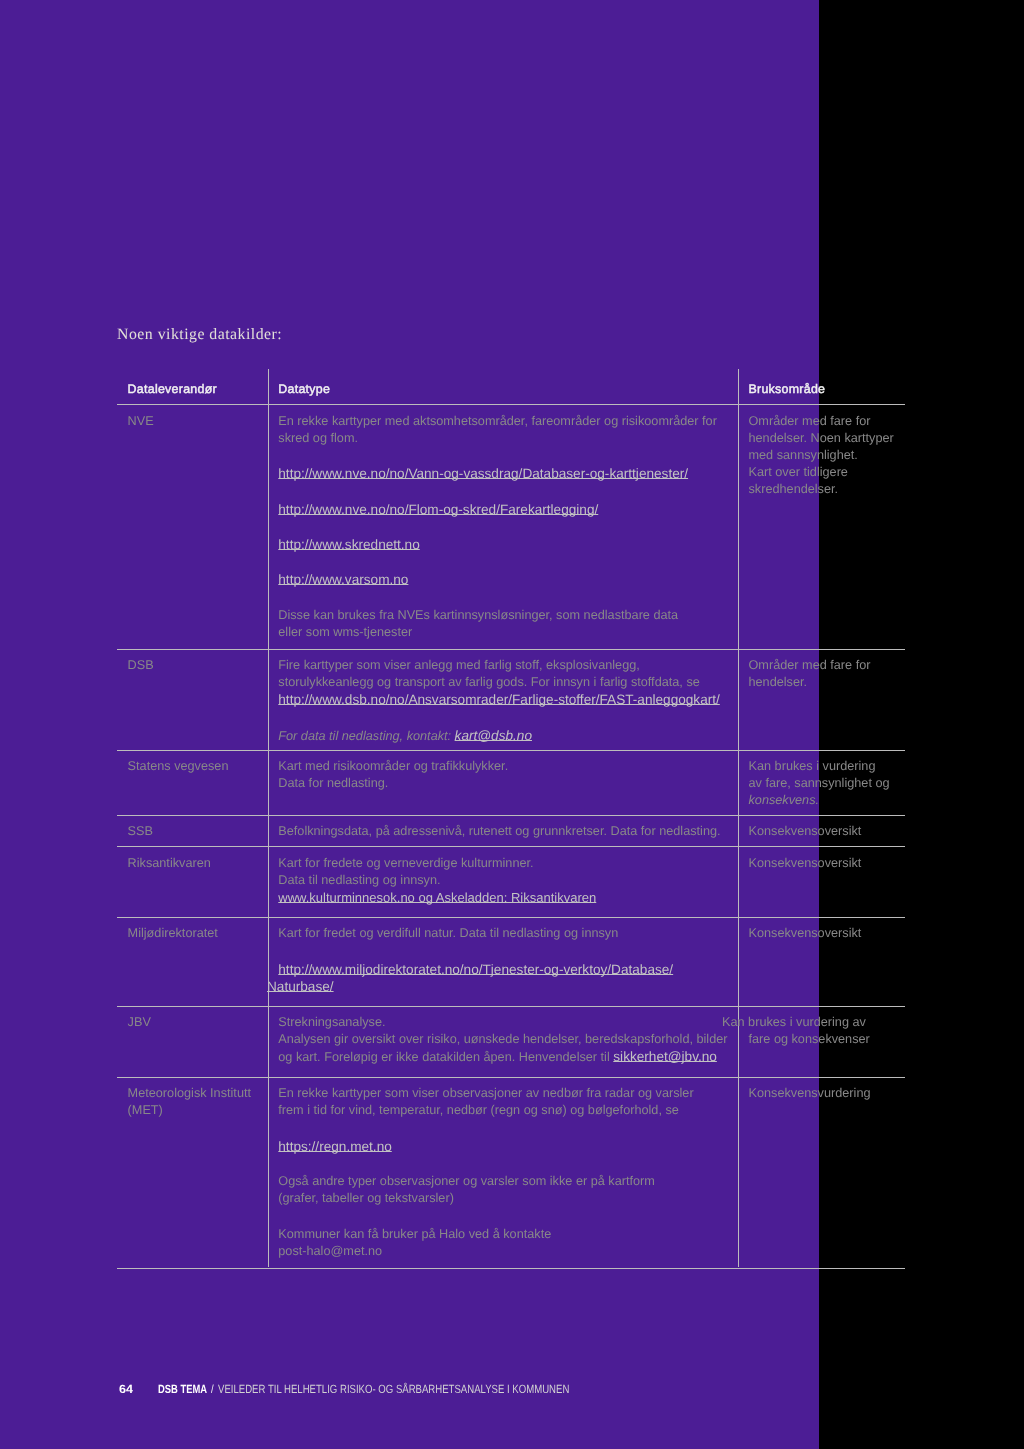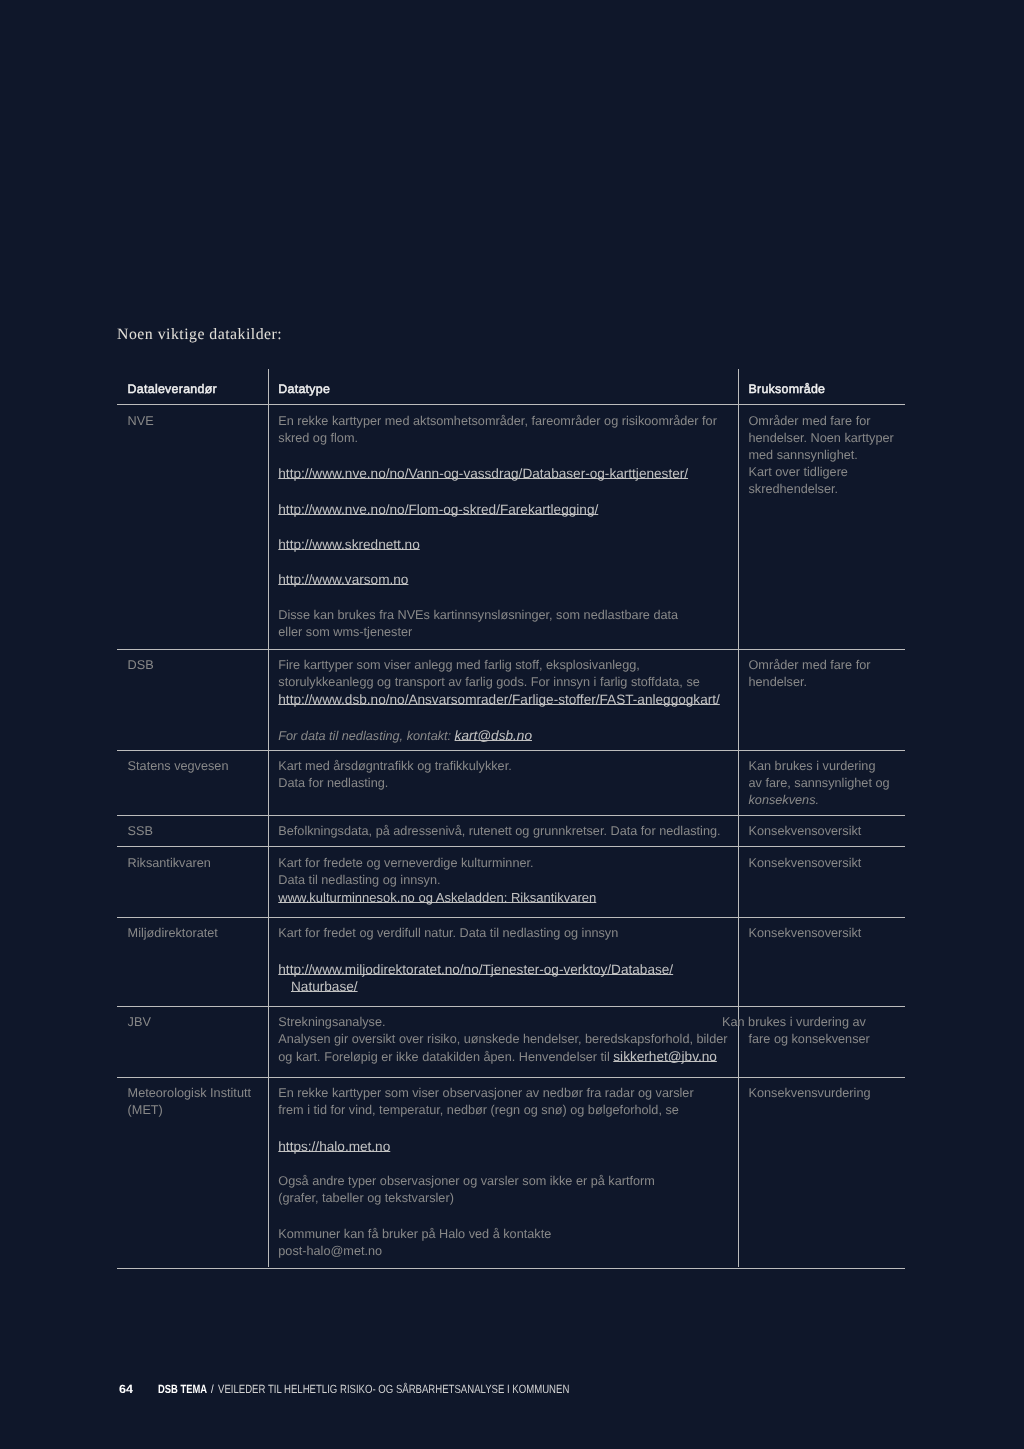--- a/index.html
+++ b/index.html
@@ -1,19 +1,19 @@
 <!DOCTYPE html>
 <html><head>
 <meta charset="utf-8">
 <style>
   html,body{margin:0;padding:0;background:#000;}
   body{width:1024px;height:1449px;overflow:hidden;background:#000;
        font-family:"Liberation Sans",sans-serif;
        -webkit-font-smoothing:antialiased;text-rendering:geometricPrecision;}
-  .page{position:absolute;inset:0;width:1024px;height:1449px;background:#0f172a;
+  .page{position:absolute;inset:0;width:819px;height:1449px;background:#4c1d95;
         will-change:transform;transform:translateZ(0);}
 
   .heading{position:absolute;left:117.1px;top:327.0px;
            font-family:"Liberation Serif",serif;font-size:15.8px;
            letter-spacing:.48px;line-height:1;color:#e2dfd8;white-space:nowrap;}
 
   .rule-h{position:absolute;height:1px;background:#bcbcbc;}
   .rule-v{position:absolute;width:1px;background:#bcbcbc;}
 
   .colhead{position:absolute;font-size:12.4px;font-weight:normal;
@@ -79,21 +79,21 @@
       <div class="ln" style="left:127.6px;top:659.3px;">DSB</div>
       <div class="ln" style="left:278.3px;top:659.3px;">Fire karttyper som viser anlegg med farlig stoff, eksplosivanlegg,</div>
       <div class="ln" style="left:278.3px;top:676.3px;">storulykkeanlegg og transport av farlig gods. For innsyn i farlig stoffdata, se</div>
       <div class="ln lk" style="left:278.3px;top:693.3px;">http://www.dsb.no/no/Ansvarsomrader/Farlige-stoffer/FAST-anleggogkart/</div>
       <div class="ln" style="left:278.3px;top:728.7px;font-style:italic;"><span class="tx">For data til nedlasting, kontakt: </span><span class="lk">kart@dsb.no</span></div>
       <div class="ln" style="left:748.5px;top:659.3px;">Områder med fare for</div>
       <div class="ln" style="left:748.5px;top:676.3px;">hendelser.</div>
     </div>
     <div>
       <div class="ln" style="left:127.6px;top:760.3px;">Statens vegvesen</div>
-      <div class="ln" style="left:278.3px;top:760.3px;">Kart med årsdøgntrafikk og trafikkulykker.</div>
+      <div class="ln" style="left:278.3px;top:760.3px;">Kart med risikoområder og trafikkulykker.</div>
       <div class="ln" style="left:278.3px;top:777.3px;">Data for nedlasting.</div>
       <div class="ln" style="left:748.5px;top:760.3px;">Kan brukes i vurdering</div>
       <div class="ln" style="left:748.5px;top:777.3px;">av fare, sannsynlighet og</div>
       <div class="ln" style="left:748.5px;top:794.3px;font-style:italic;">konsekvens.</div>
     </div>
     <div>
       <div class="ln" style="left:127.6px;top:825.3px;">SSB</div>
       <div class="ln" style="left:278.3px;top:825.3px;">Befolkningsdata, på adressenivå, rutenett og grunnkretser. Data for nedlasting.</div>
       <div class="ln" style="left:748.5px;top:825.3px;">Konsekvensoversikt</div>
     </div>
@@ -101,37 +101,37 @@
       <div class="ln" style="left:127.6px;top:856.8px;">Riksantikvaren</div>
       <div class="ln" style="left:278.3px;top:856.8px;">Kart for fredete og verneverdige kulturminner.</div>
       <div class="ln" style="left:278.3px;top:873.8px;">Data til nedlasting og innsyn.</div>
       <div class="ln lk sm" style="left:278.3px;top:890.8px;">www.kulturminnesok.no og Askeladden: Riksantikvaren</div>
       <div class="ln" style="left:748.5px;top:856.8px;">Konsekvensoversikt</div>
     </div>
     <div>
       <div class="ln" style="left:127.6px;top:927.3px;">Miljødirektoratet</div>
       <div class="ln" style="left:278.3px;top:927.3px;">Kart for fredet og verdifull natur. Data til nedlasting og innsyn</div>
       <div class="ln lk" style="left:278.3px;top:962.7px;">http://www.miljodirektoratet.no/no/Tjenester-og-verktoy/Database/</div>
-      <div class="ln lk" style="left:291px;top:979.7px;">Naturbase/</div>
+      <div class="ln lk" style="left:267px;top:979.7px;">Naturbase/</div>
       <div class="ln" style="left:748.5px;top:927.3px;">Konsekvensoversikt</div>
     </div>
     <div>
       <div class="ln" style="left:127.6px;top:1016.3px;">JBV</div>
       <div class="ln" style="left:278.3px;top:1016.3px;">Strekningsanalyse.</div>
       <div class="ln" style="left:278.3px;top:1033.3px;">Analysen gir oversikt over risiko, uønskede hendelser, beredskapsforhold, bilder</div>
       <div class="ln" style="left:278.3px;top:1050.3px;"><span class="tx">og kart. Foreløpig er ikke datakilden åpen. Henvendelser til </span><span class="lk">sikkerhet@jbv.no</span></div>
       <div class="ln" style="left:706px;top:1016.3px;margin-left:16px;">Kan brukes i vurdering av</div>
       <div class="ln" style="left:748.5px;top:1033.3px;">fare og konsekvenser</div>
     </div>
     <div>
       <div class="ln" style="left:127.6px;top:1087.3px;">Meteorologisk Institutt</div>
       <div class="ln" style="left:127.6px;top:1104.3px;">(MET)</div>
       <div class="ln" style="left:278.3px;top:1087.3px;">En rekke karttyper som viser observasjoner av nedbør fra radar og varsler</div>
       <div class="ln" style="left:278.3px;top:1104.3px;">frem i tid for vind, temperatur, nedbør (regn og snø) og bølgeforhold, se</div>
-      <div class="ln lk" style="left:278.3px;top:1139.7px;">https://halo.met.no</div>
+      <div class="ln lk" style="left:278.3px;top:1139.7px;">https://regn.met.no</div>
       <div class="ln" style="left:278.3px;top:1175.1px;">Også andre typer observasjoner og varsler som ikke er på kartform</div>
       <div class="ln" style="left:278.3px;top:1192.1px;text-align:right;">(grafer, tabeller og tekstvarsler)</div>
       <div class="ln" style="left:278.3px;top:1227.5px;">Kommuner kan få bruker på Halo ved å kontakte</div>
       <div class="ln" style="left:278.3px;top:1244.5px;">post-halo@met.no</div>
       <div class="ln" style="left:748.5px;top:1087.3px;">Konsekvensvurdering</div>
     </div>
   </div>
   <div class="footer-bar">
     <div class="fnum">64</div>
     <div class="fbrand">DSB TEMA</div>

